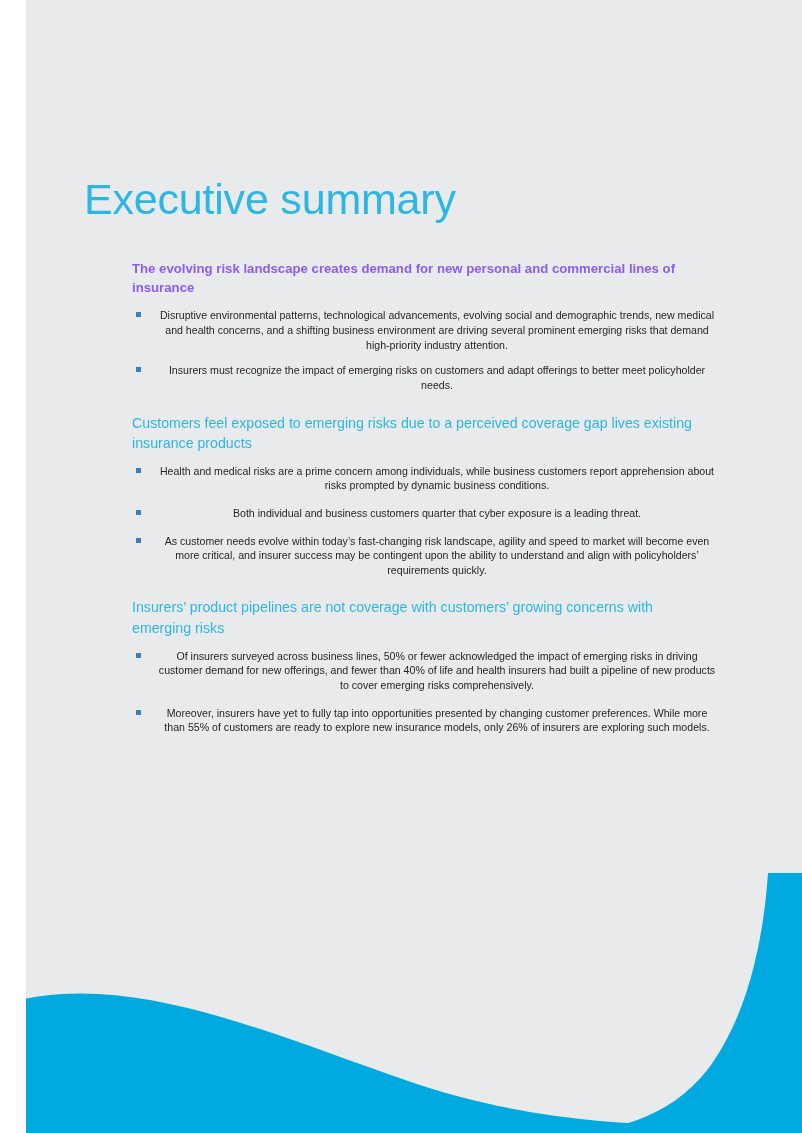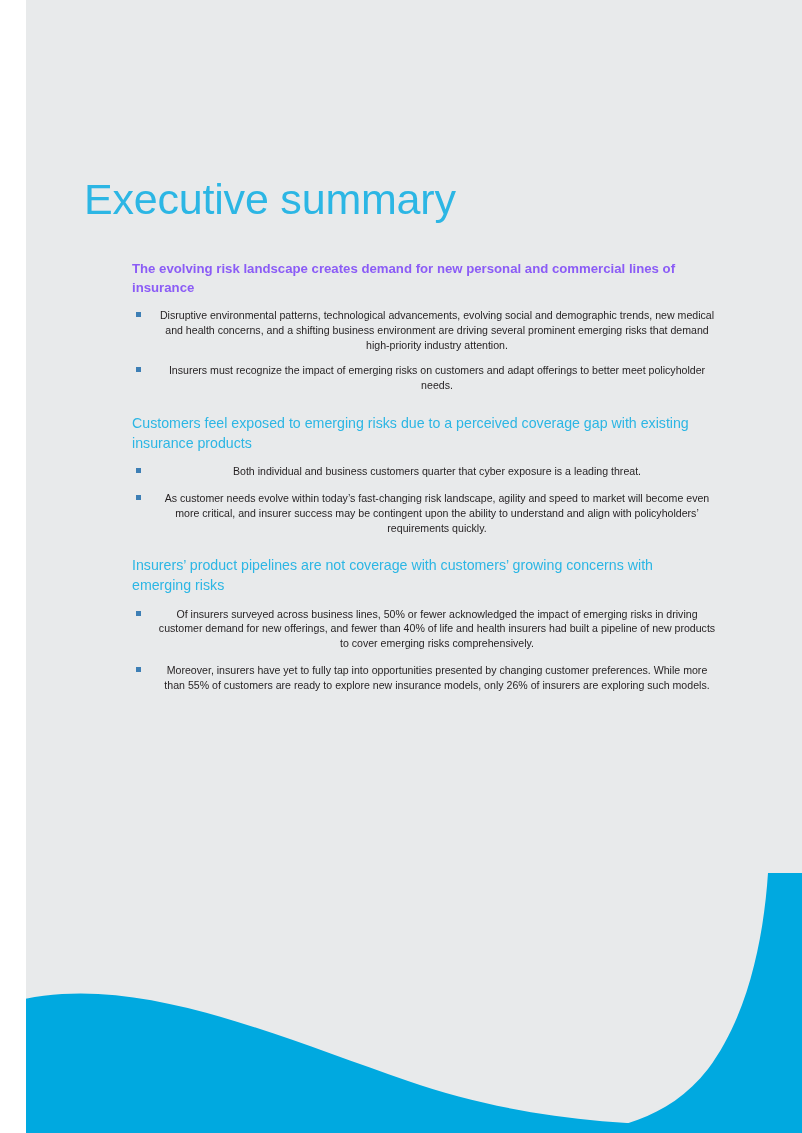--- a/index.html
+++ b/index.html
@@ -131,22 +131,23 @@
       <div class="section sec-1">
         <div class="section-heading">The evolving risk landscape creates demand for new personal and commercial lines of insurance</div>
         <ul class="bullets">
           <li><span class="sq"></span><span>Disruptive environmental patterns, technological advancements, evolving social and demographic trends, new medical and health concerns, and a shifting business environment are driving several prominent emerging risks that demand high-priority industry attention.</span></li>
           <li><span class="sq"></span></li>
           <li><span class="sq"></span><span>Insurers must recognize the impact of emerging risks on customers and adapt offerings to better meet policyholder needs.</span></li>
         </ul>
       </div>
 
       <div class="section sec-2">
-        <div class="section-heading">Customers feel exposed to emerging risks due to a perceived coverage gap with existing insurance products</div>
+        <div class="section-heading">Customers feel exposed to emerging risks due to a perceived coverage gap lives existing insurance products</div>
         <ul class="bullets">
+          <li><span class="sq"></span><span>Health and medical risks are a prime concern among individuals, while business customers report apprehension about risks prompted by dynamic business conditions.</span></li>
           <li><span class="sq"></span><span>Both individual and business customers quarter that cyber exposure is a leading threat.</span></li>
           <li><span class="sq"></span><span>As customer needs evolve within today’s fast-changing risk landscape, agility and speed to market will become even more critical, and insurer success may be contingent upon the ability to understand and align with policyholders’ requirements quickly.</span></li>
         </ul>
       </div>
 
       <div class="section sec-3">
         <div class="section-heading">Insurers’ product pipelines are not coverage with customers’ growing concerns with emerging risks</div>
         <ul class="bullets">
           <li><span class="sq"></span><span>Of insurers surveyed across business lines, 50% or fewer acknowledged the impact of emerging risks in driving customer demand for new offerings, and fewer than 40% of life and health insurers had built a pipeline of new products to cover emerging risks comprehensively.</span></li>
           <li><span class="sq"></span><span>Moreover, insurers have yet to fully tap into opportunities presented by changing customer preferences. While more than 55% of customers are ready to explore new insurance models, only 26% of insurers are exploring such models.</span></li>

